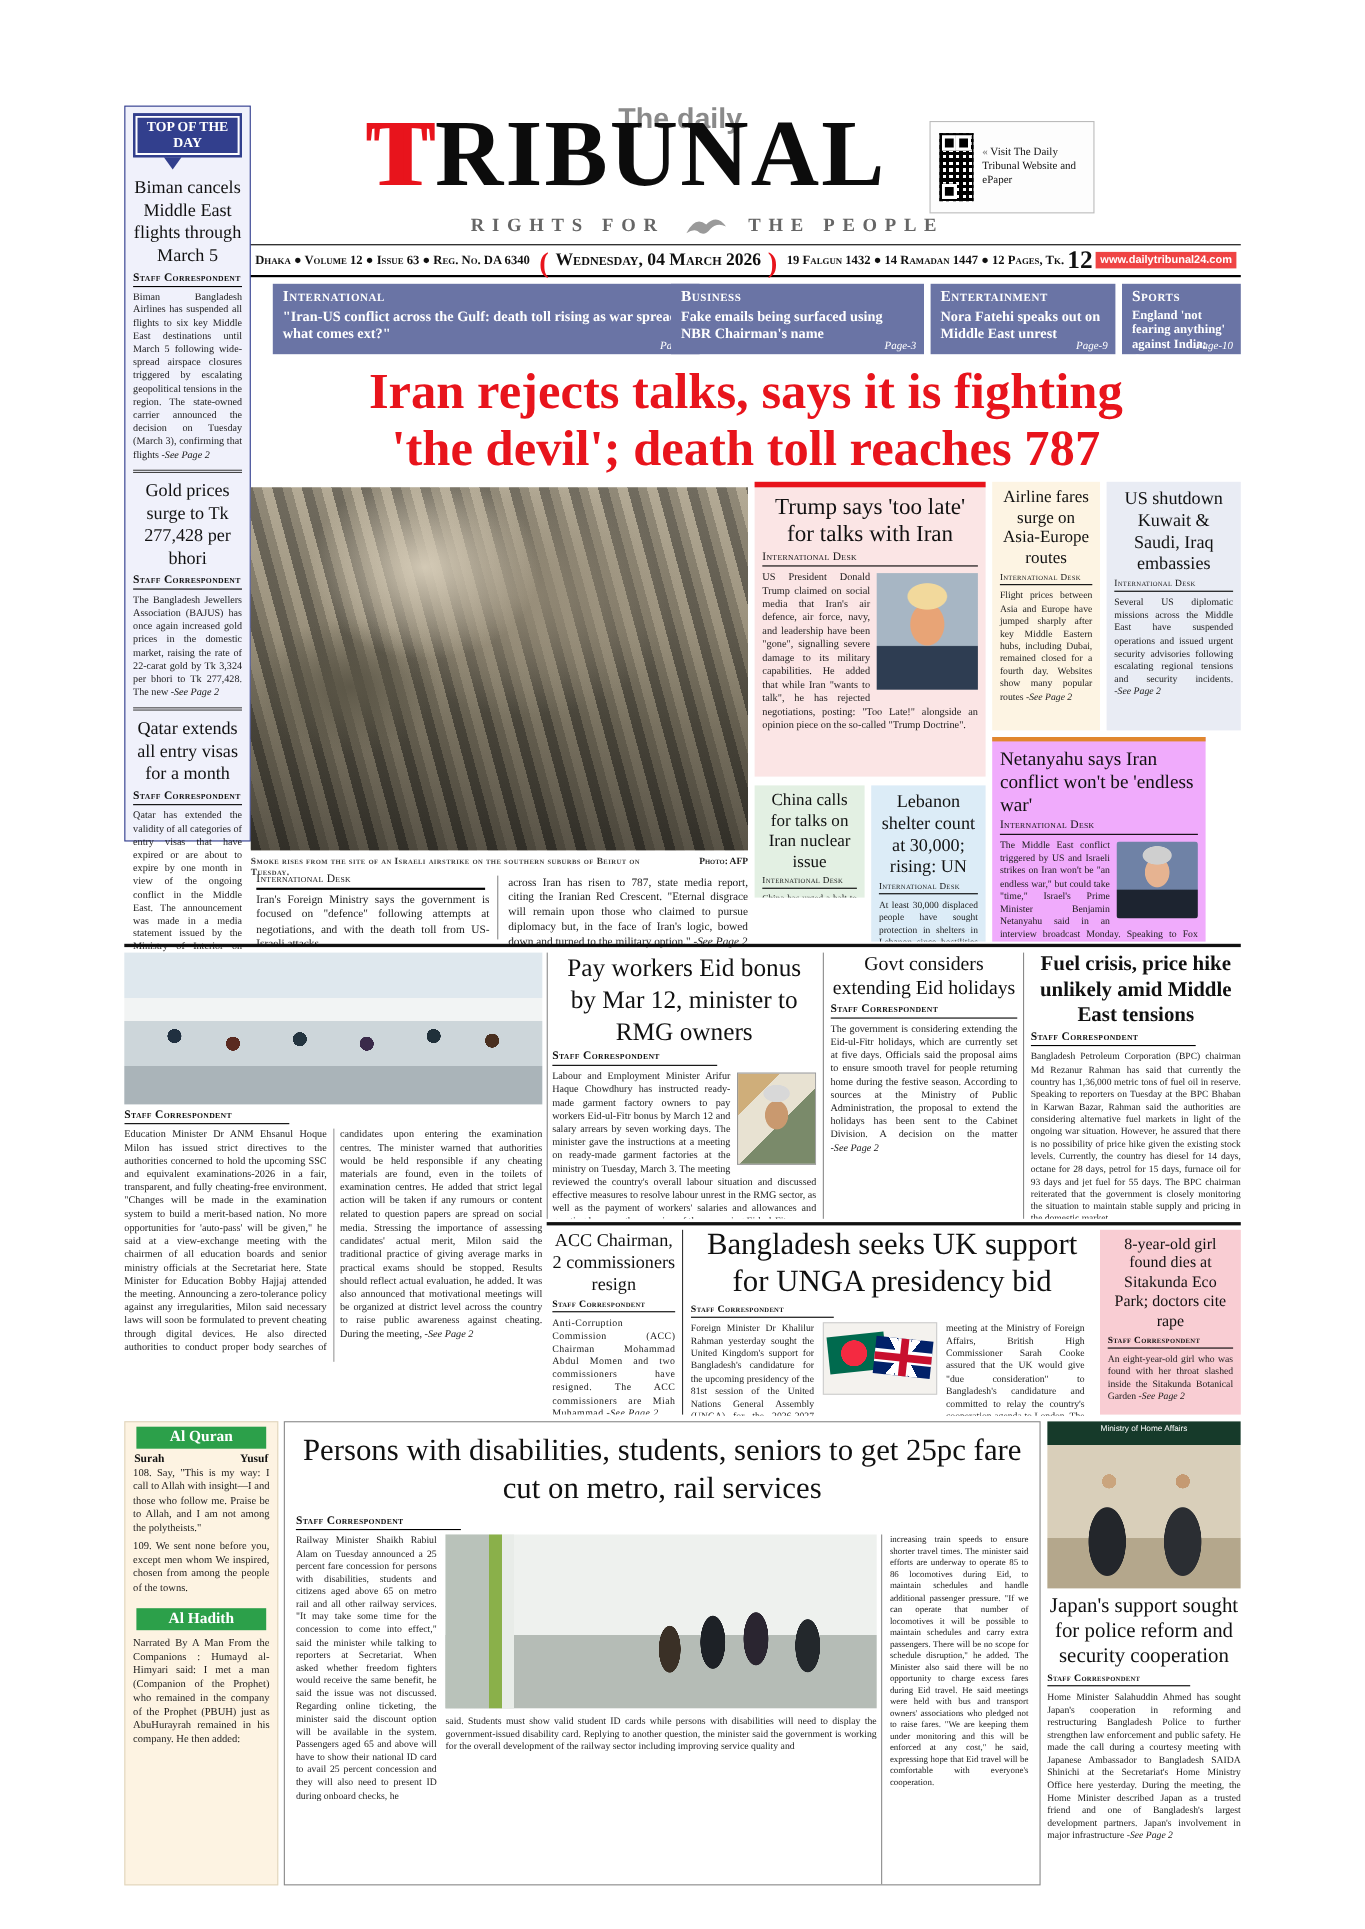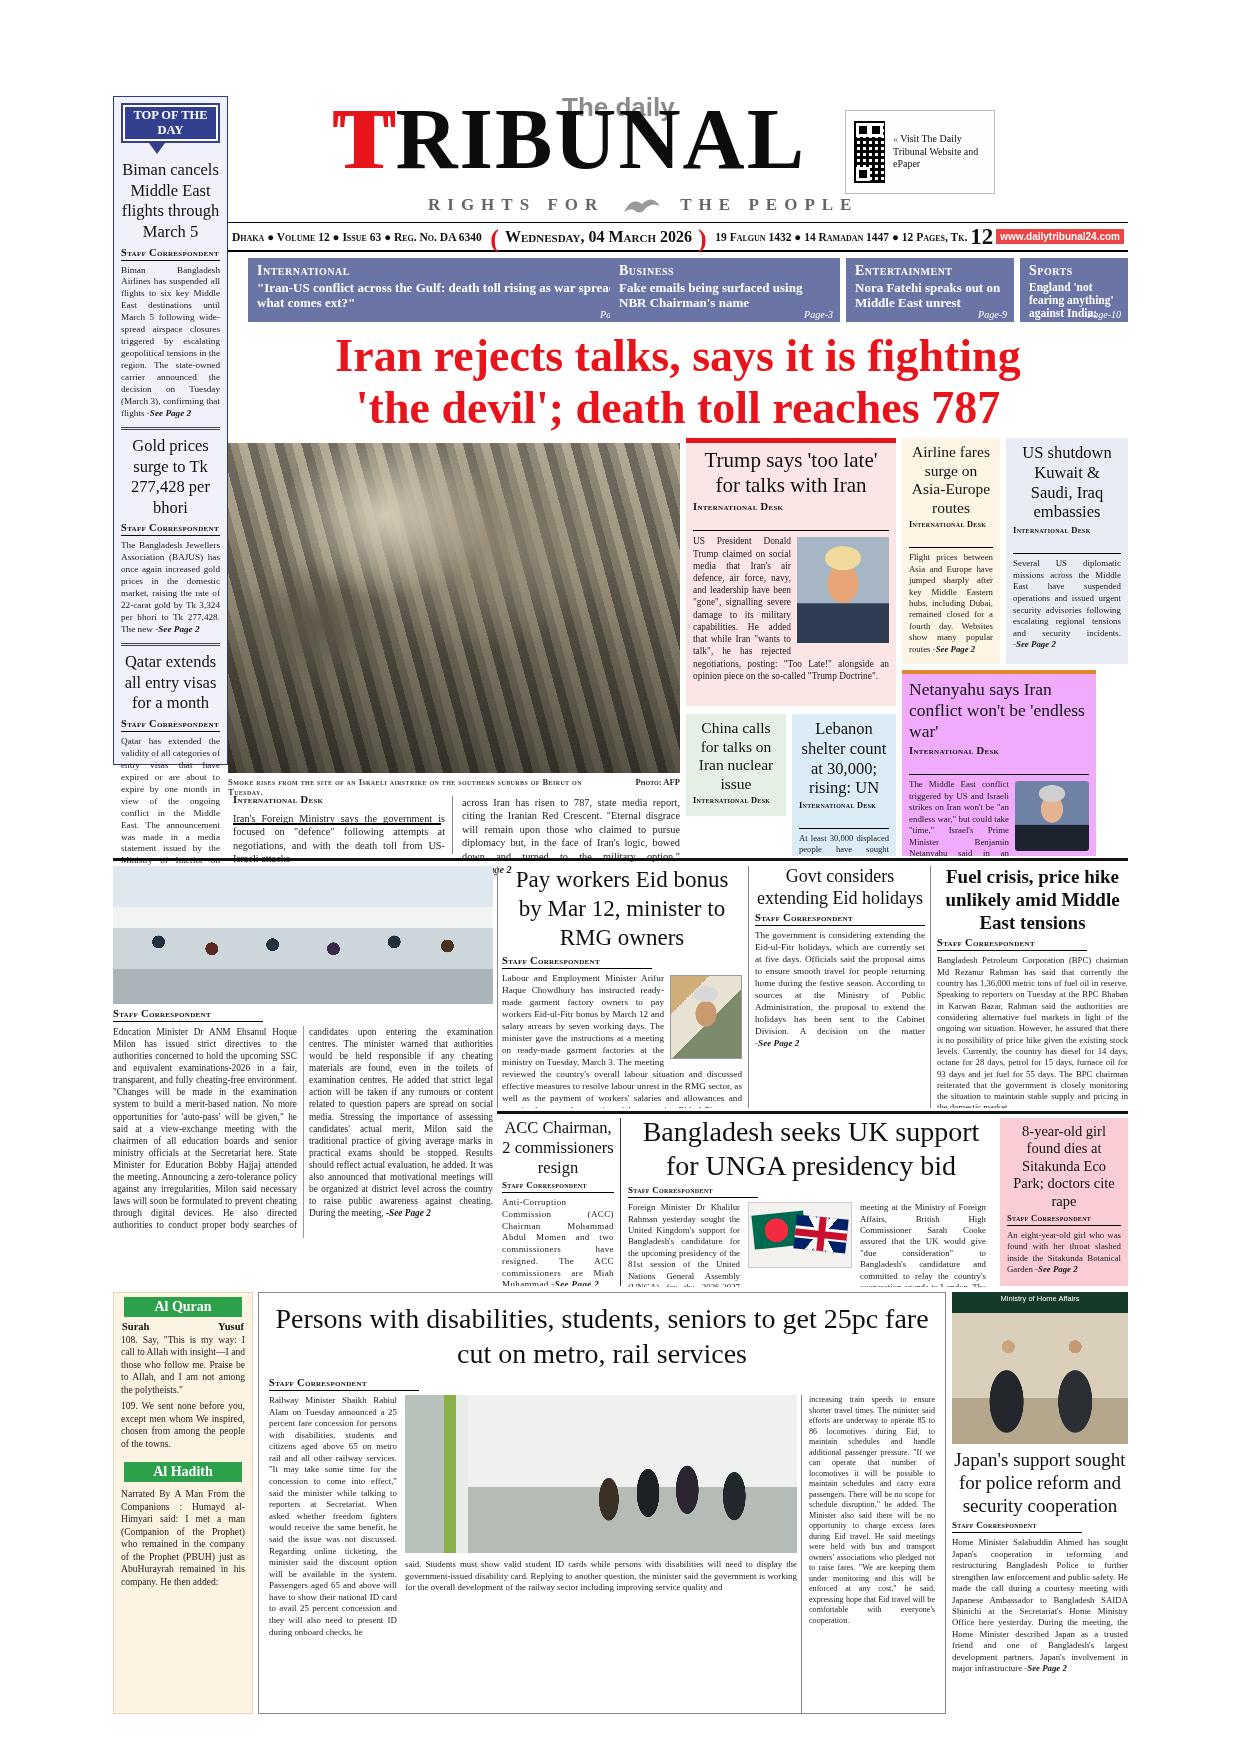--- a/index.html
+++ b/index.html
@@ -1,22 +1,22 @@
 <!DOCTYPE html>
 <html><head>
 <meta charset="utf-8">
 <style>
   * { margin:0; padding:0; box-sizing:border-box; }
   html,body { background:#fff; }
   body { width:1241px; height:1754px; position:relative; font-family:"Liberation Serif","DejaVu Serif",serif; color:#111; }
   .abs { position:absolute; }
   .body-txt { font-size:9.3px; line-height:1.3; text-align:justify; color:#1a1a1a; }
   .byline { font-variant:small-caps; font-weight:bold; font-size:10.5px; letter-spacing:.3px; border-bottom:1.6px solid #000; padding-bottom:2px; margin-bottom:4px; }
-  .desk { font-variant:small-caps; font-weight:bold; font-size:10.5px; letter-spacing:.3px; border-bottom:1.6px solid #000; padding-bottom:18px; margin-bottom:4px; }
-  .see { font-style:italic; font-weight:bold; white-space:nowrap; }
+  .desk { font-variant:small-caps; font-weight:normal; font-size:10.5px; letter-spacing:.3px; border-bottom:1.6px solid #000; padding-bottom:2px; margin-bottom:4px; }
+  .see { font-style:italic; font-weight:normal; white-space:nowrap; }
   .rule-v { position:absolute; width:1px; background:#8a8a8a; }
   .photo { background-size:cover; }
   
   .badge { background:#323f8d; color:#fff; font-weight:bold; font-size:12.5px; text-align:center; padding:3px 2px; border:2px solid #323f8d; box-shadow:inset 0 0 0 2px #fff; }
   .badge-ptr { width:0; height:0; border-left:8px solid transparent; border-right:8px solid transparent; border-top:11px solid #323f8d; margin-left:28px; }
   .brand-daily { color:#8a8a8a; font-weight:bold; font-size:26px; font-family:"Liberation Sans",sans-serif; }
   .brand-t { color:#e8141c; font-weight:bold; font-size:86px; letter-spacing:-4px; text-shadow:7px 0 0 #e8141c; padding-right:10px; }
   .brand-rest { color:#0c0c0c; font-weight:bold; font-size:86px; letter-spacing:2px; }
   .tagline { color:#666; font-weight:bold; font-size:17px; letter-spacing:7px; display:flex; align-items:center; gap:18px; }
   .qrbox { border:1px solid #bbb; background:#fdfdfd; display:flex; gap:8px; padding:8px; align-items:center; }

